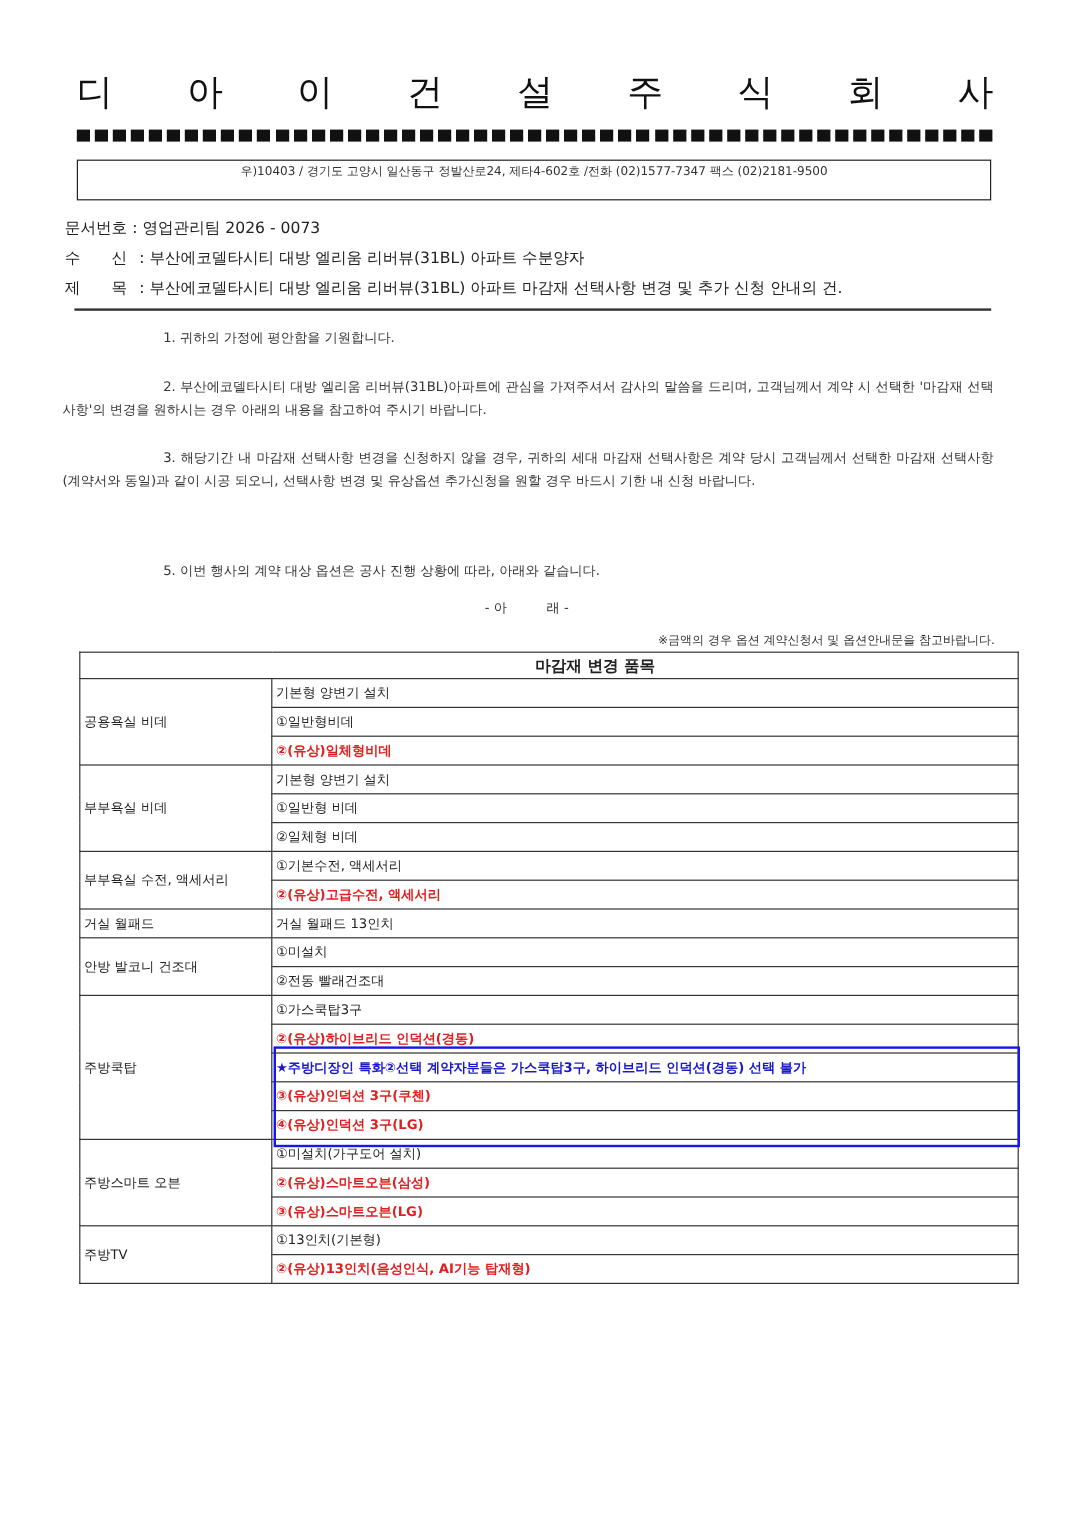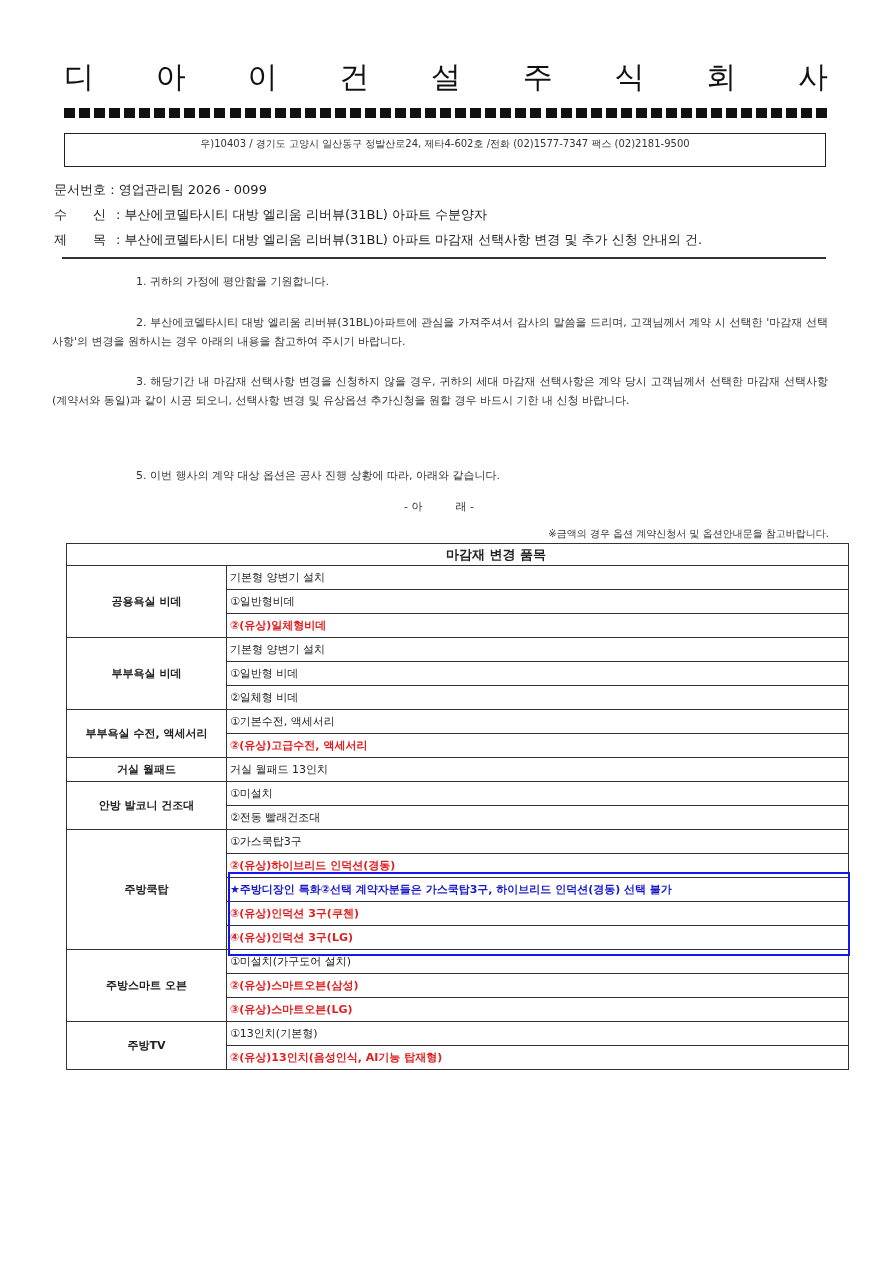--- a/index.html
+++ b/index.html
@@ -31,21 +31,21 @@
   .p4 { top: 430px; }
   .p5 { top: 466px; }
 
   .arae { position: absolute; left: 404px; top: 499px; font-size: 11px; color: #333; }
   .note { position: absolute; right: 64px; top: 527px; font-size: 10px; color: #333; }
 
   table.items { position: absolute; left: 66px; top: 543px; width: 783px; border-collapse: collapse; font-size: 11px; }
   table.items td { border: 1px solid #333; height: 24px; padding: 0 3px; box-sizing: border-box; }
   table.items { border: 1.5px solid #222; }
   table.items td.head { text-align: center; font-weight: bold; font-size: 13px; height: 22px; padding-left: 80px; }
-  table.items td.cat { width: 160px; text-align: center; font-weight: bold; font-size: 11px; color: #222; }
+  table.items td.cat { width: 160px; font-weight: normal; font-size: 11px; color: #222; }
   table.items td.opt { color: #222; }
   table.items td.opt.red { color: #e02020; font-weight: bold; }
   table.items td.opt.blue { color: #1a1acc; font-weight: bold; }
 
   .blue-box { position: absolute; left: 228px; top: 872px; width: 622px; height: 84px; border: 2px solid #1616ee; box-sizing: border-box; pointer-events: none; }
 </style>
 </head>
 <body>
 
 <div class="page">
@@ -114,21 +114,21 @@
       <i></i>
       <i></i>
       <i></i>
     </div>
 
   <div class="address-box">
     <div>우)10403 / 경기도 고양시 일산동구 정발산로24,  제타4-602호 /전화 (02)1577-7347 팩스 (02)2181-9500</div>
   </div>
 
   <div class="meta meta-docno">
-    <span class="k">문서번호</span> : <span>영업관리팀 2026 - 0099</span>
+    <span class="k">문서번호</span> : <span>영업관리팀 2026 - 0073</span>
   </div>
   <div class="meta meta-to">
     <span class="k label-spaced">수　　신</span>: <span>부산에코델타시티 대방 엘리움 리버뷰(31BL) 아파트 수분양자</span>
   </div>
   <div class="meta meta-subj">
     <span class="k label-spaced">제　　목</span>: <span>부산에코델타시티 대방 엘리움 리버뷰(31BL) 아파트 마감재 선택사항 변경 및 추가 신청 안내의 건.</span>
   </div>
 
   <div class="hr"></div>
 

